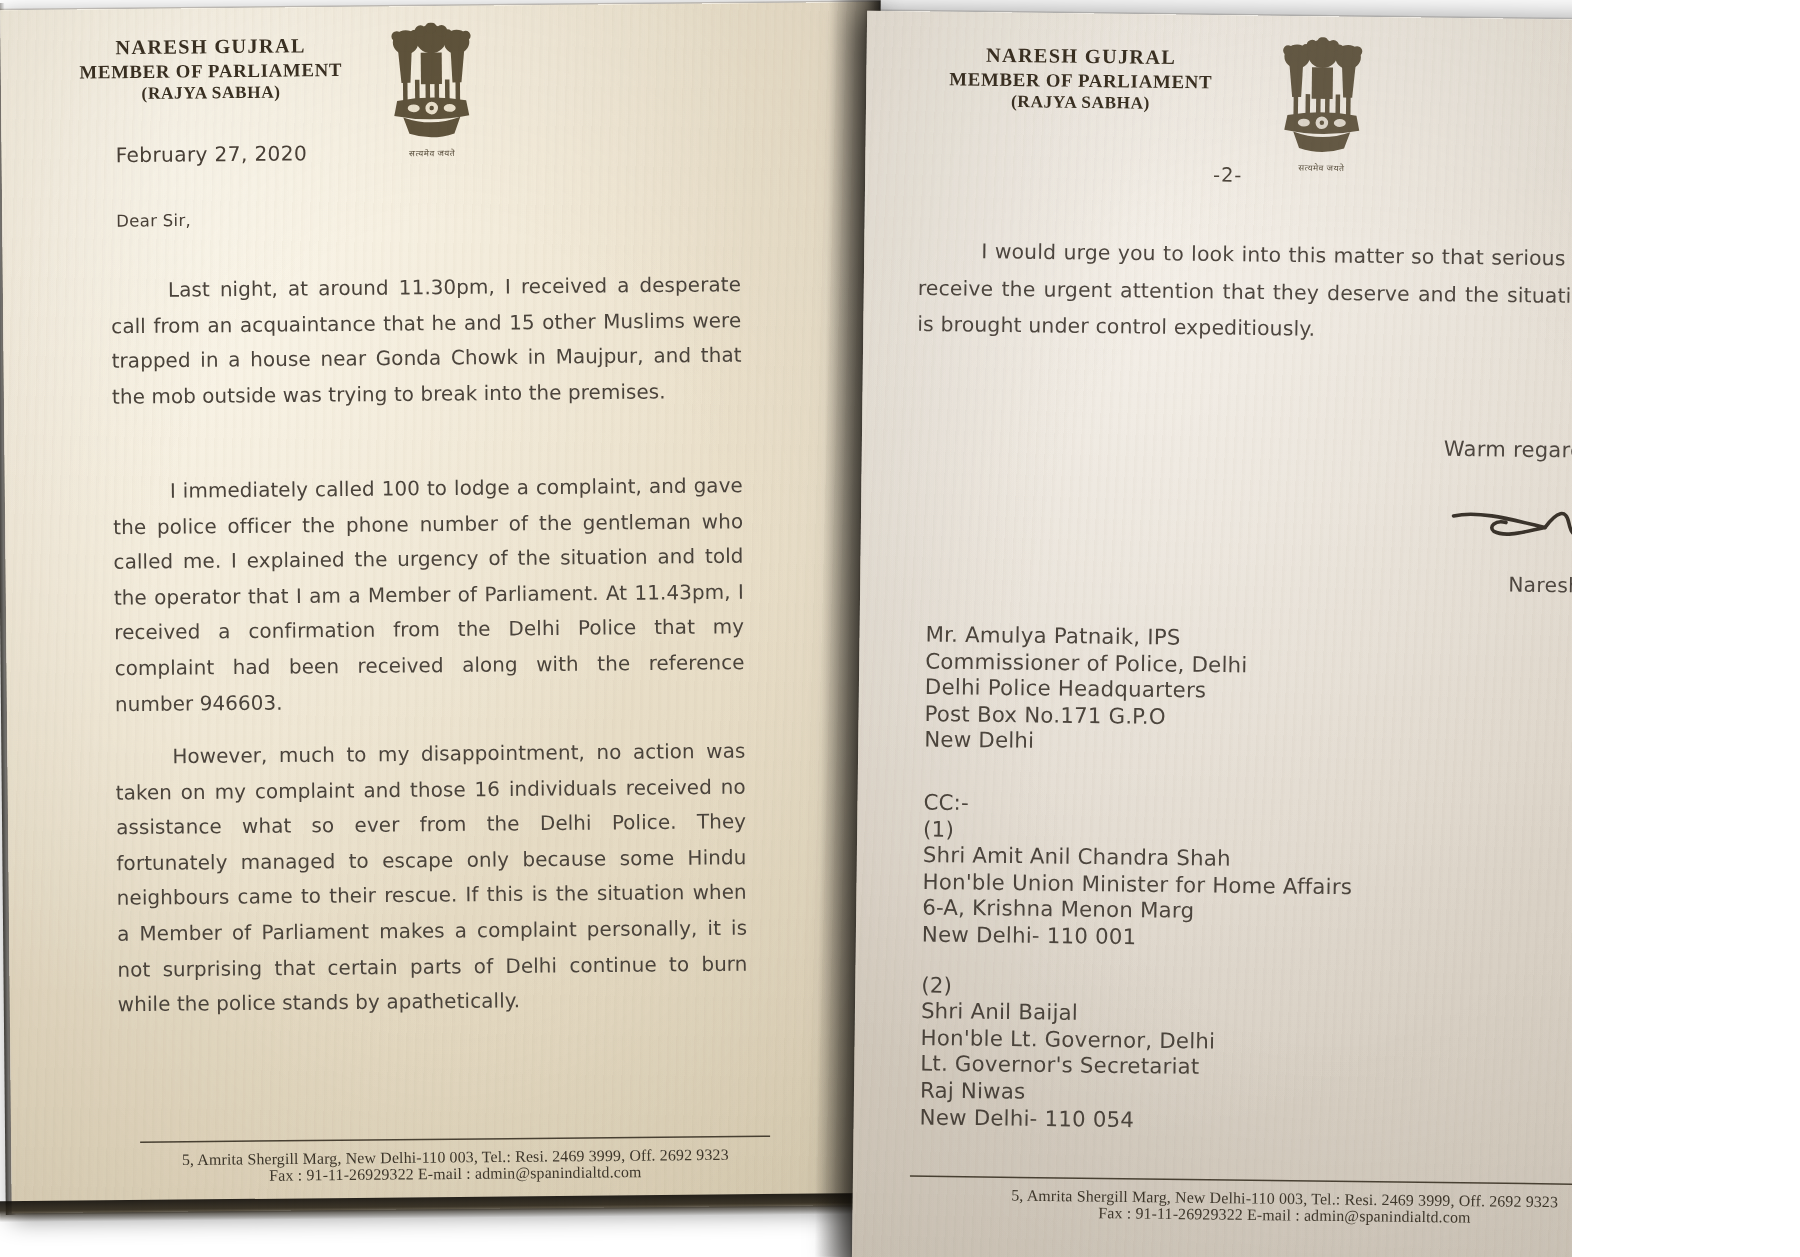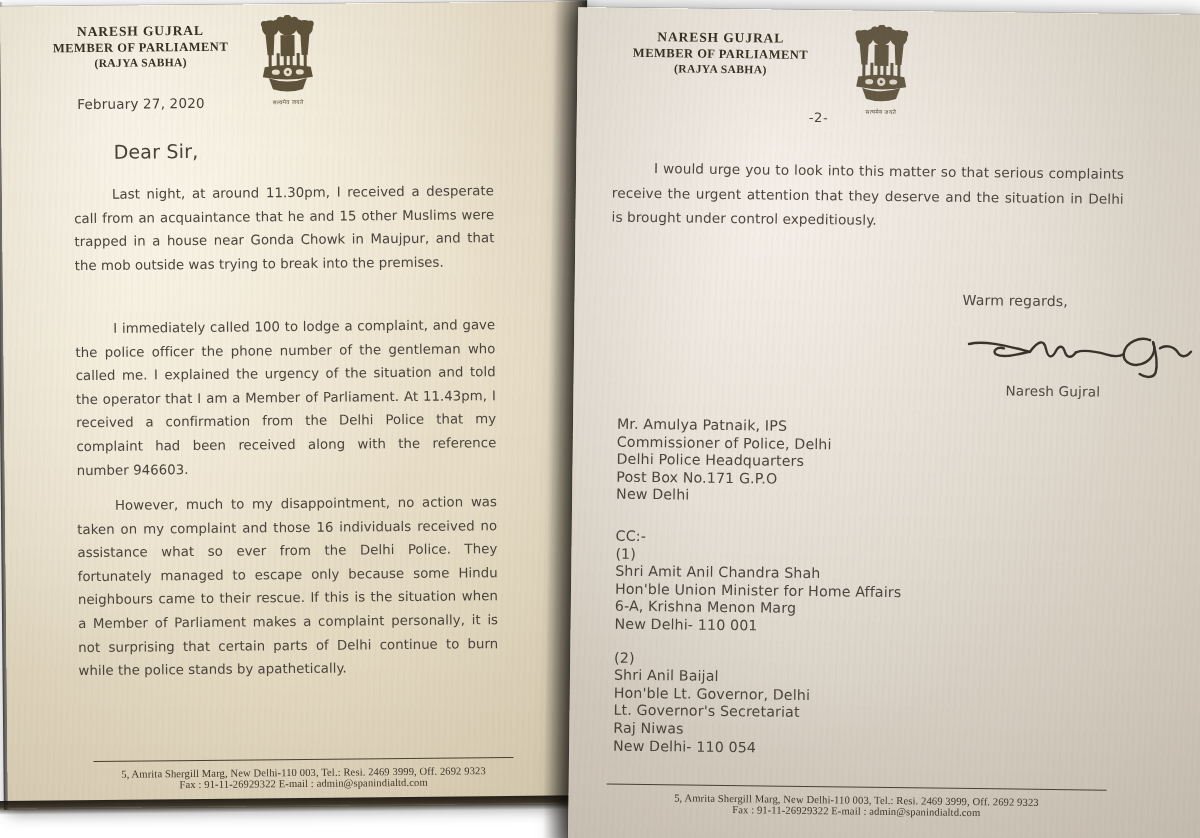--- a/index.html
+++ b/index.html
@@ -9,21 +9,21 @@
   }
   body {
     width: 1200px;
     height: 838px;
     overflow: hidden;
     font-family: "DejaVu Sans", sans-serif;
   }
 
   #stage {
     position: relative;
-    width: 1200px;
+    width: 1048px;
     height: 838px;
     background: #ffffff;
     overflow: hidden;
   }
 
   
   .sheet {
     position: absolute;
     box-sizing: border-box;
     overflow: hidden;
@@ -112,24 +112,23 @@
     position: absolute;
     color: #45403a;
     font-family: "DejaVu Sans", sans-serif;
   }
   .date-line {
     font-size: 13.5px;
     color: #4a4138;
     letter-spacing: 0.2px;
   }
   .salutation {
-    font-size: 19px;
+    font-size: 11px;
     color: #4a4138;
     letter-spacing: 0.2px;
-    margin-left: 36px;
   }
   .para {
     font-size: 13.3px;
     line-height: 23.6px;
     text-align: justify;
     text-indent: 38px;
     color: #4b443c;
     letter-spacing: 0.05px;
   }
   .para-2 {

